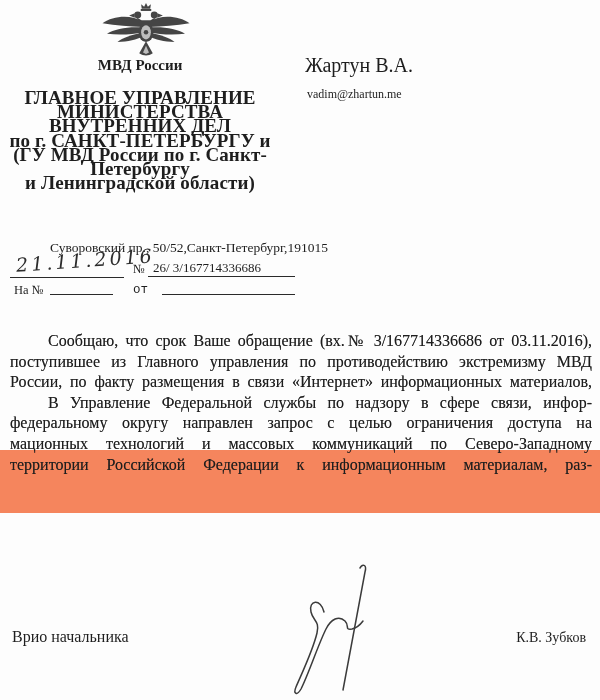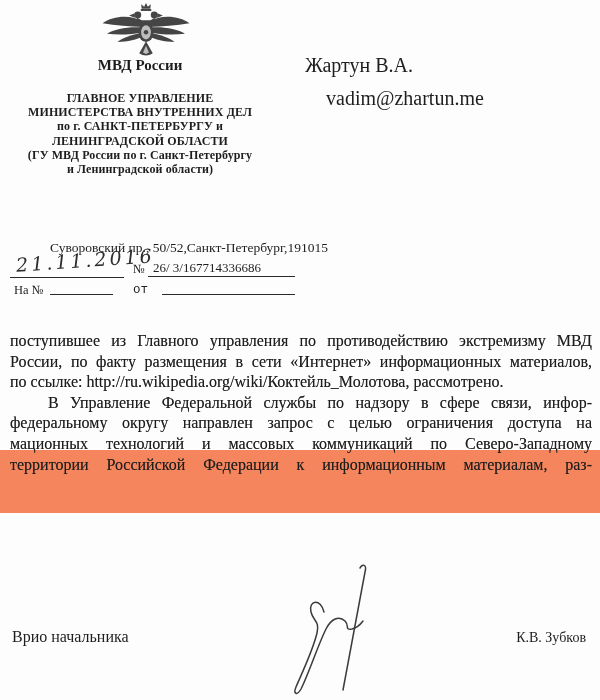--- a/index.html
+++ b/index.html
@@ -14,21 +14,21 @@
   .page{position:absolute;left:0;top:0;width:600px;height:700px;}
 
   
   .emblem{position:absolute;left:101px;top:2px;width:90px;height:56px;}
   .emblem-caption{
     position:absolute;left:8px;top:57px;width:264px;
     text-align:center;font-weight:bold;font-size:15px;
   }
   .org-block{
     position:absolute;left:8px;top:91px;width:264px;
-    text-align:center;font-weight:bold;font-size:12px;line-height:14.2px;
+    text-align:center;font-weight:bold;font-size:19px;line-height:14.2px;
     letter-spacing:.1px;
   }
   .department{
     position:absolute;left:12px;top:205px;width:300px;
     font-weight:bold;font-size:14.5px;
   }
   .address{
     position:absolute;left:14px;top:240px;width:300px;
     font-size:13.5px;
     margin-left:36px;
@@ -47,21 +47,21 @@
   .rule-incoming{left:50px;top:294px;width:63px;}
   .rule-from{left:162px;top:294px;width:133px;}
   .ref-label{position:absolute;font-size:12.5px;}
   .no-label{left:133px;top:262px;}
   .number-value{position:absolute;left:153px;top:260px;font-size:13px;}
   .incoming-label{left:14px;top:283px;}
   .from-label{left:133px;top:283px;font-family:Liberation Mono, monospace;}
 
   
   .addressee-name{position:absolute;left:305px;top:54px;font-size:20px;}
-  .addressee-email{position:absolute;left:307px;top:87px;font-size:20px;margin-left:19px;}
+  .addressee-email{position:absolute;left:307px;top:87px;font-size:12px;}
 
   
   .highlight-band{position:absolute;left:0;top:450px;width:600px;height:63px;z-index:1;}
   .body-text{
     position:absolute;left:10px;top:331px;width:582px;z-index:2;
     font-size:16px;line-height:20.6px;
     text-shadow:0 0 .4px rgba(25,25,25,.55);
   }
   .bline{text-align:justify;text-align-last:justify;white-space:normal;}
   .bline.first{text-indent:38px;}
@@ -106,21 +106,20 @@
       <path d="M60,52 l-9,16 c6,4 12,4 18,0 z"></path>
       <path d="M60,58 l-4,9 4,2 4,-2 z" fill="#bdbdbd"></path>
     </g>
   </svg>
   <div class="emblem-caption">МВД России</div>
 
   <div class="org-block">
     <div>ГЛАВНОЕ УПРАВЛЕНИЕ</div>
     <div>МИНИСТЕРСТВА ВНУТРЕННИХ ДЕЛ</div>
     <div>по г. САНКТ-ПЕТЕРБУРГУ и</div>
-    <div>ЛЕНИНГРАДСКОЙ ОБЛАСТИ</div>
     <div>(ГУ МВД России по г. Санкт-Петербургу</div>
     <div>и Ленинградской области)</div>
   </div>
 
   <div class="address">Суворовский пр., 50/52,Санкт-Петербург,191015</div>
 
   <div class="hand-date">21.11.2016</div>
   <div class="rule rule-date"></div>
   <span class="ref-label no-label">№</span>
   <span class="number-value">26/ 3/167714336686</span>
@@ -129,23 +128,23 @@
   <div class="rule rule-incoming"></div>
   <span class="ref-label from-label">от</span>
   <div class="rule rule-from"></div>
 
   <div class="addressee-name">Жартун В.А.</div>
   <div class="addressee-email">vadim@zhartun.me</div>
 
   <div class="highlight-band" style="background: rgb(245, 133, 93);"></div>
 
   <div class="body-text">
+    <div class="bline first">Сообщаю, что срок Ваше обращение (вх.№ 3/167714336686 от 03.11.2016),</div>
     <div class="bline">поступившее из Главного управления по противодействию экстремизму МВД</div>
-    <div class="bline">России, по факту размещения в сети «Интернет» информационных материалов,</div>
-    <div class="bline last">по ссылке: http://ru.wikipedia.org/wiki/Коктейль_Молотова,  рассмотрено.</div>
+    <div class="bline">России, по факту размещения в связи «Интернет» информационных материалов,</div>
     <div class="bline first">В Управление Федеральной службы по надзору в сфере связи, инфор-</div>
     <div class="bline">федеральному округу направлен запрос с целью ограничения доступа на</div>
     <div class="bline">мационных технологий и массовых коммуникаций по Северо-Западному</div>
     <div class="bline">территории Российской Федерации к информационным материалам, раз-</div>
   </div>
 
   <div class="position-title">Врио начальника</div>
 
   <svg class="signature" viewBox="0 0 100 140" preserveAspectRatio="xMidYMid meet">
     <g fill="none" stroke="#3b3b3b" stroke-width="1.5" stroke-linecap="round" stroke-linejoin="round">

